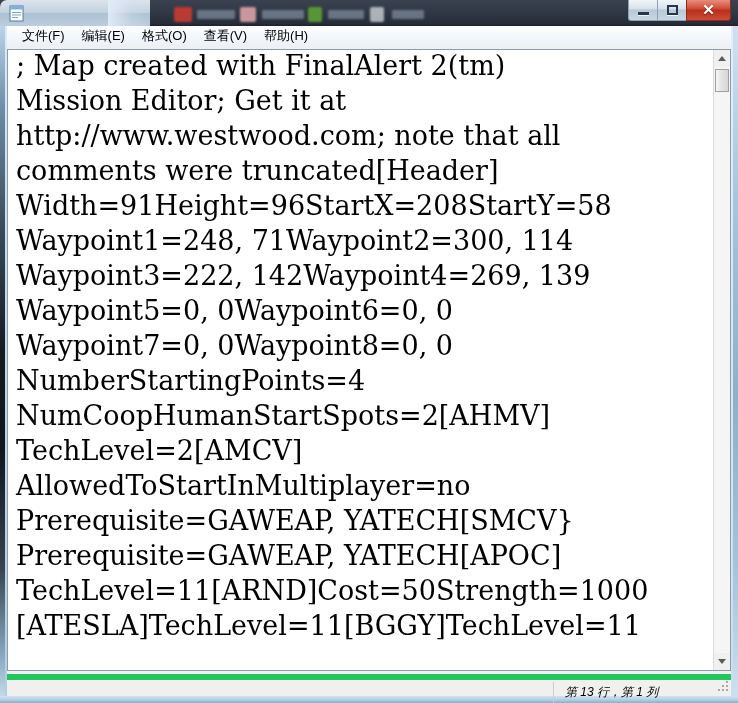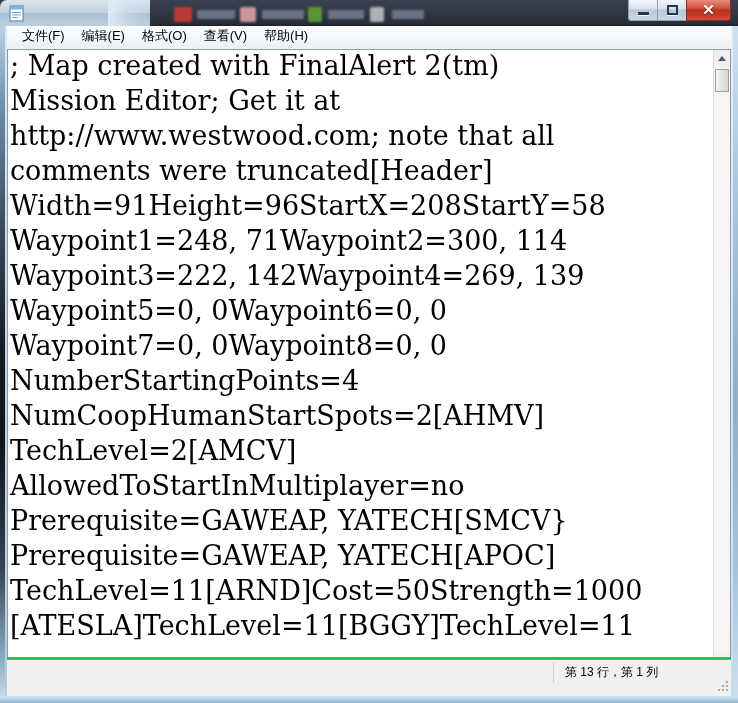--- a/index.html
+++ b/index.html
@@ -204,21 +204,21 @@
     box-sizing: border-box;
     border: 1px solid #8b9bab;
     background: #ffffff;
   }
   #text-content {
     position: absolute;
     left: 0; top: -4px;
     width: 698px;
     height: 618px;
     overflow: hidden;
-    padding: 2px 0 0 2px;
+    padding: 2px 0 0 8px;
     box-sizing: border-box;
     font-family: "DejaVu Serif", "Liberation Serif", serif;
     font-size: 27px;
     line-height: 35px;
     color: #000000;
     white-space: pre;
     letter-spacing: 0px;
   }
   #text-content .line {
     height: 35px;
@@ -269,24 +269,25 @@
     box-sizing: border-box;
     background: linear-gradient(90deg, #f6f6f6 0%, #e4e4e4 45%, #d6d6d6 100%);
     border: 1px solid #a0a0a0;
   }
 
   
   #status-bar {
     position: absolute;
     left: 0; bottom: 0;
     width: 724px;
-    height: 39px;
+    height: 22px;
     background: #f0f0ee;
-    border-top: 3px solid #22c55e;
-    box-sizing: border-box;
+    border-top: 6px solid #22c55e;
+    box-sizing: border-box;
+    font-style: italic;
   }
   #status-separator {
     position: absolute;
     left: 546px; top: 2px;
     width: 1px; height: 21px;
     background: #cdcdcd;
   }
   #status-text {
     position: absolute;
     left: 558px; top: 4px;

